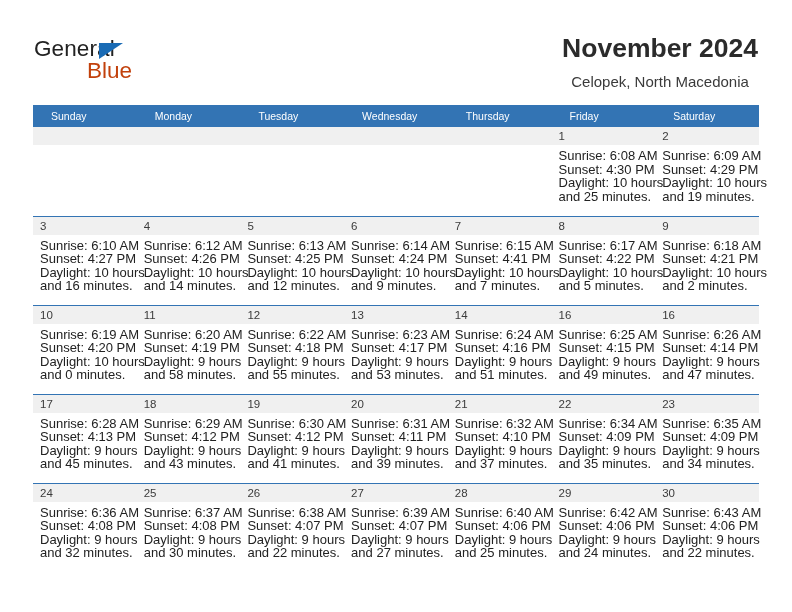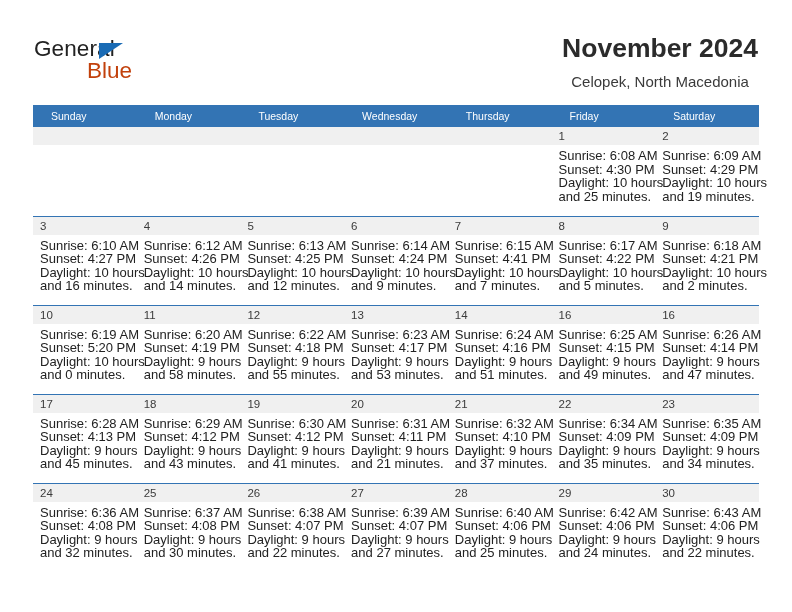--- a/index.html
+++ b/index.html
@@ -275,21 +275,21 @@
               <div>Daylight: 10 hours</div>
               <div>and 2 minutes.</div>
             </div>
           </td>
         </tr>
         <tr class="week-row">
           <td class="">
             <div class="daynum-band">10</div>
             <div class="cell-body">
               <div>Sunrise: 6:19 AM</div>
-              <div>Sunset: 5:20 PM</div>
+              <div>Sunset: 4:20 PM</div>
               <div>Daylight: 10 hours</div>
               <div>and 0 minutes.</div>
             </div>
           </td>
           <td class="">
             <div class="daynum-band">11</div>
             <div class="cell-body">
               <div>Sunrise: 6:20 AM</div>
               <div>Sunset: 4:19 PM</div>
               <div>Daylight: 9 hours</div>
@@ -369,21 +369,21 @@
               <div>Daylight: 9 hours</div>
               <div>and 41 minutes.</div>
             </div>
           </td>
           <td class="">
             <div class="daynum-band">20</div>
             <div class="cell-body">
               <div>Sunrise: 6:31 AM</div>
               <div>Sunset: 4:11 PM</div>
               <div>Daylight: 9 hours</div>
-              <div>and 21 minutes.</div>
+              <div>and 39 minutes.</div>
             </div>
           </td>
           <td class="">
             <div class="daynum-band">21</div>
             <div class="cell-body">
               <div>Sunrise: 6:32 AM</div>
               <div>Sunset: 4:10 PM</div>
               <div>Daylight: 9 hours</div>
               <div>and 37 minutes.</div>
             </div>

